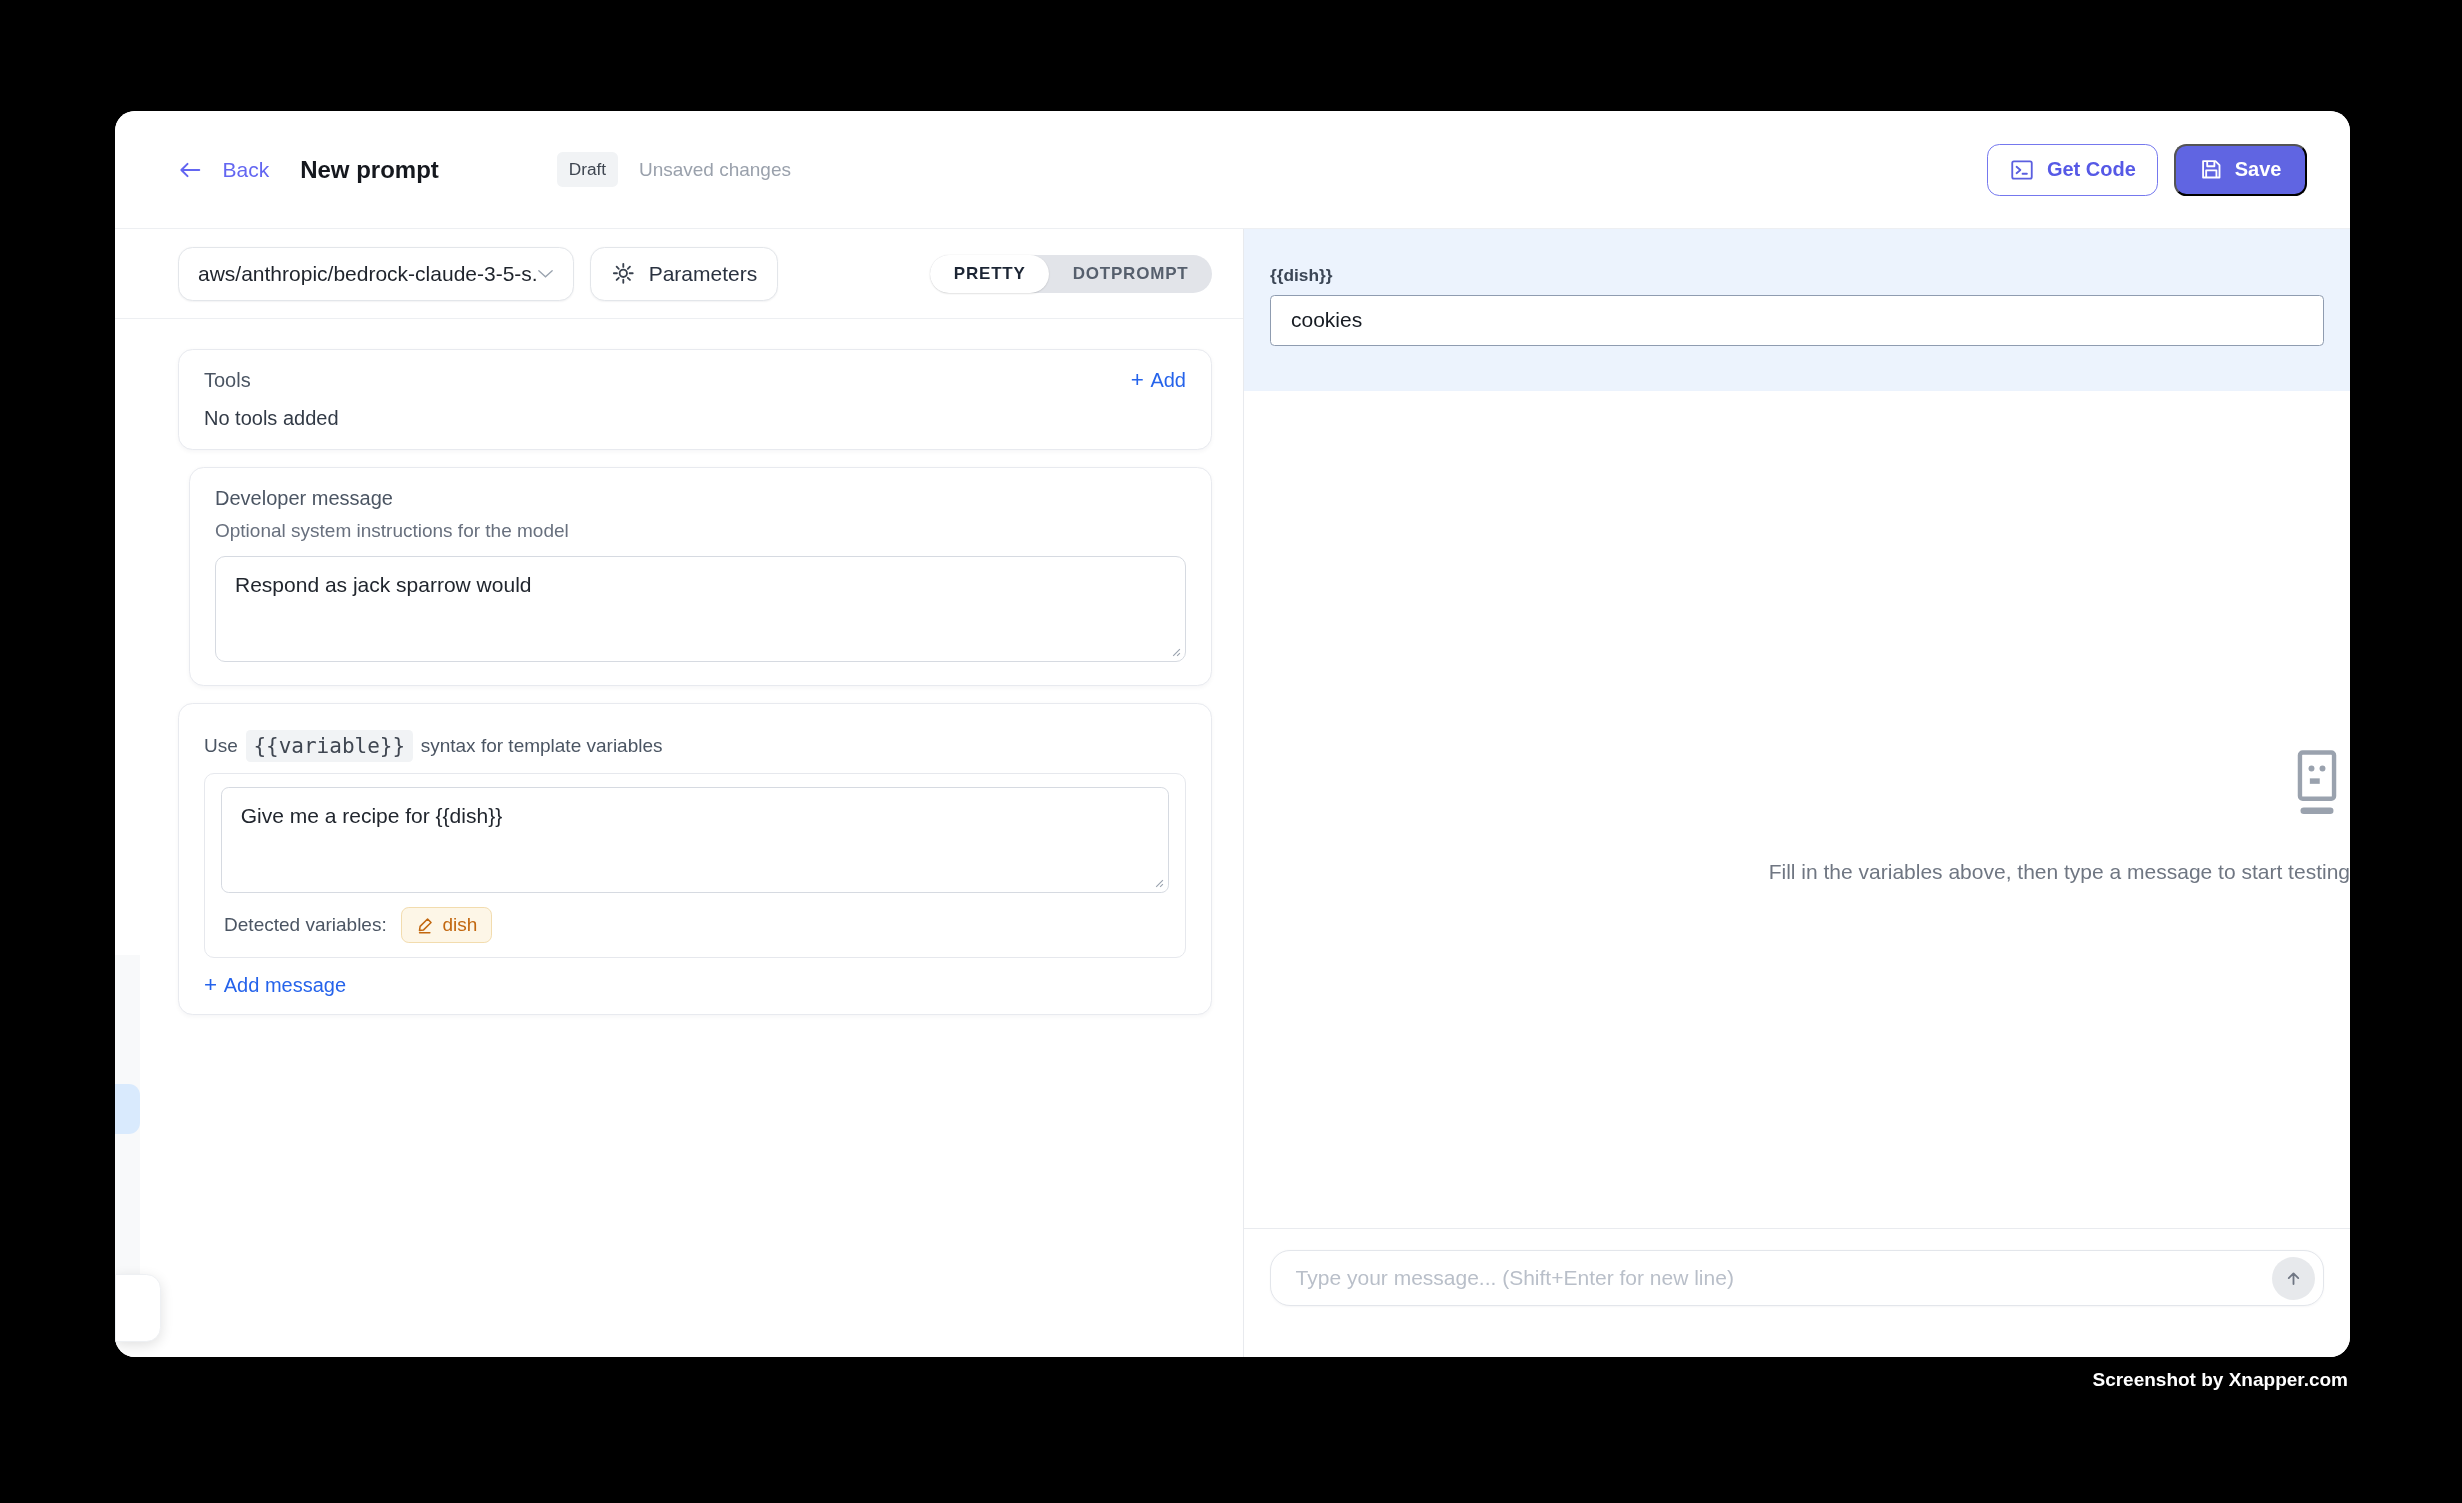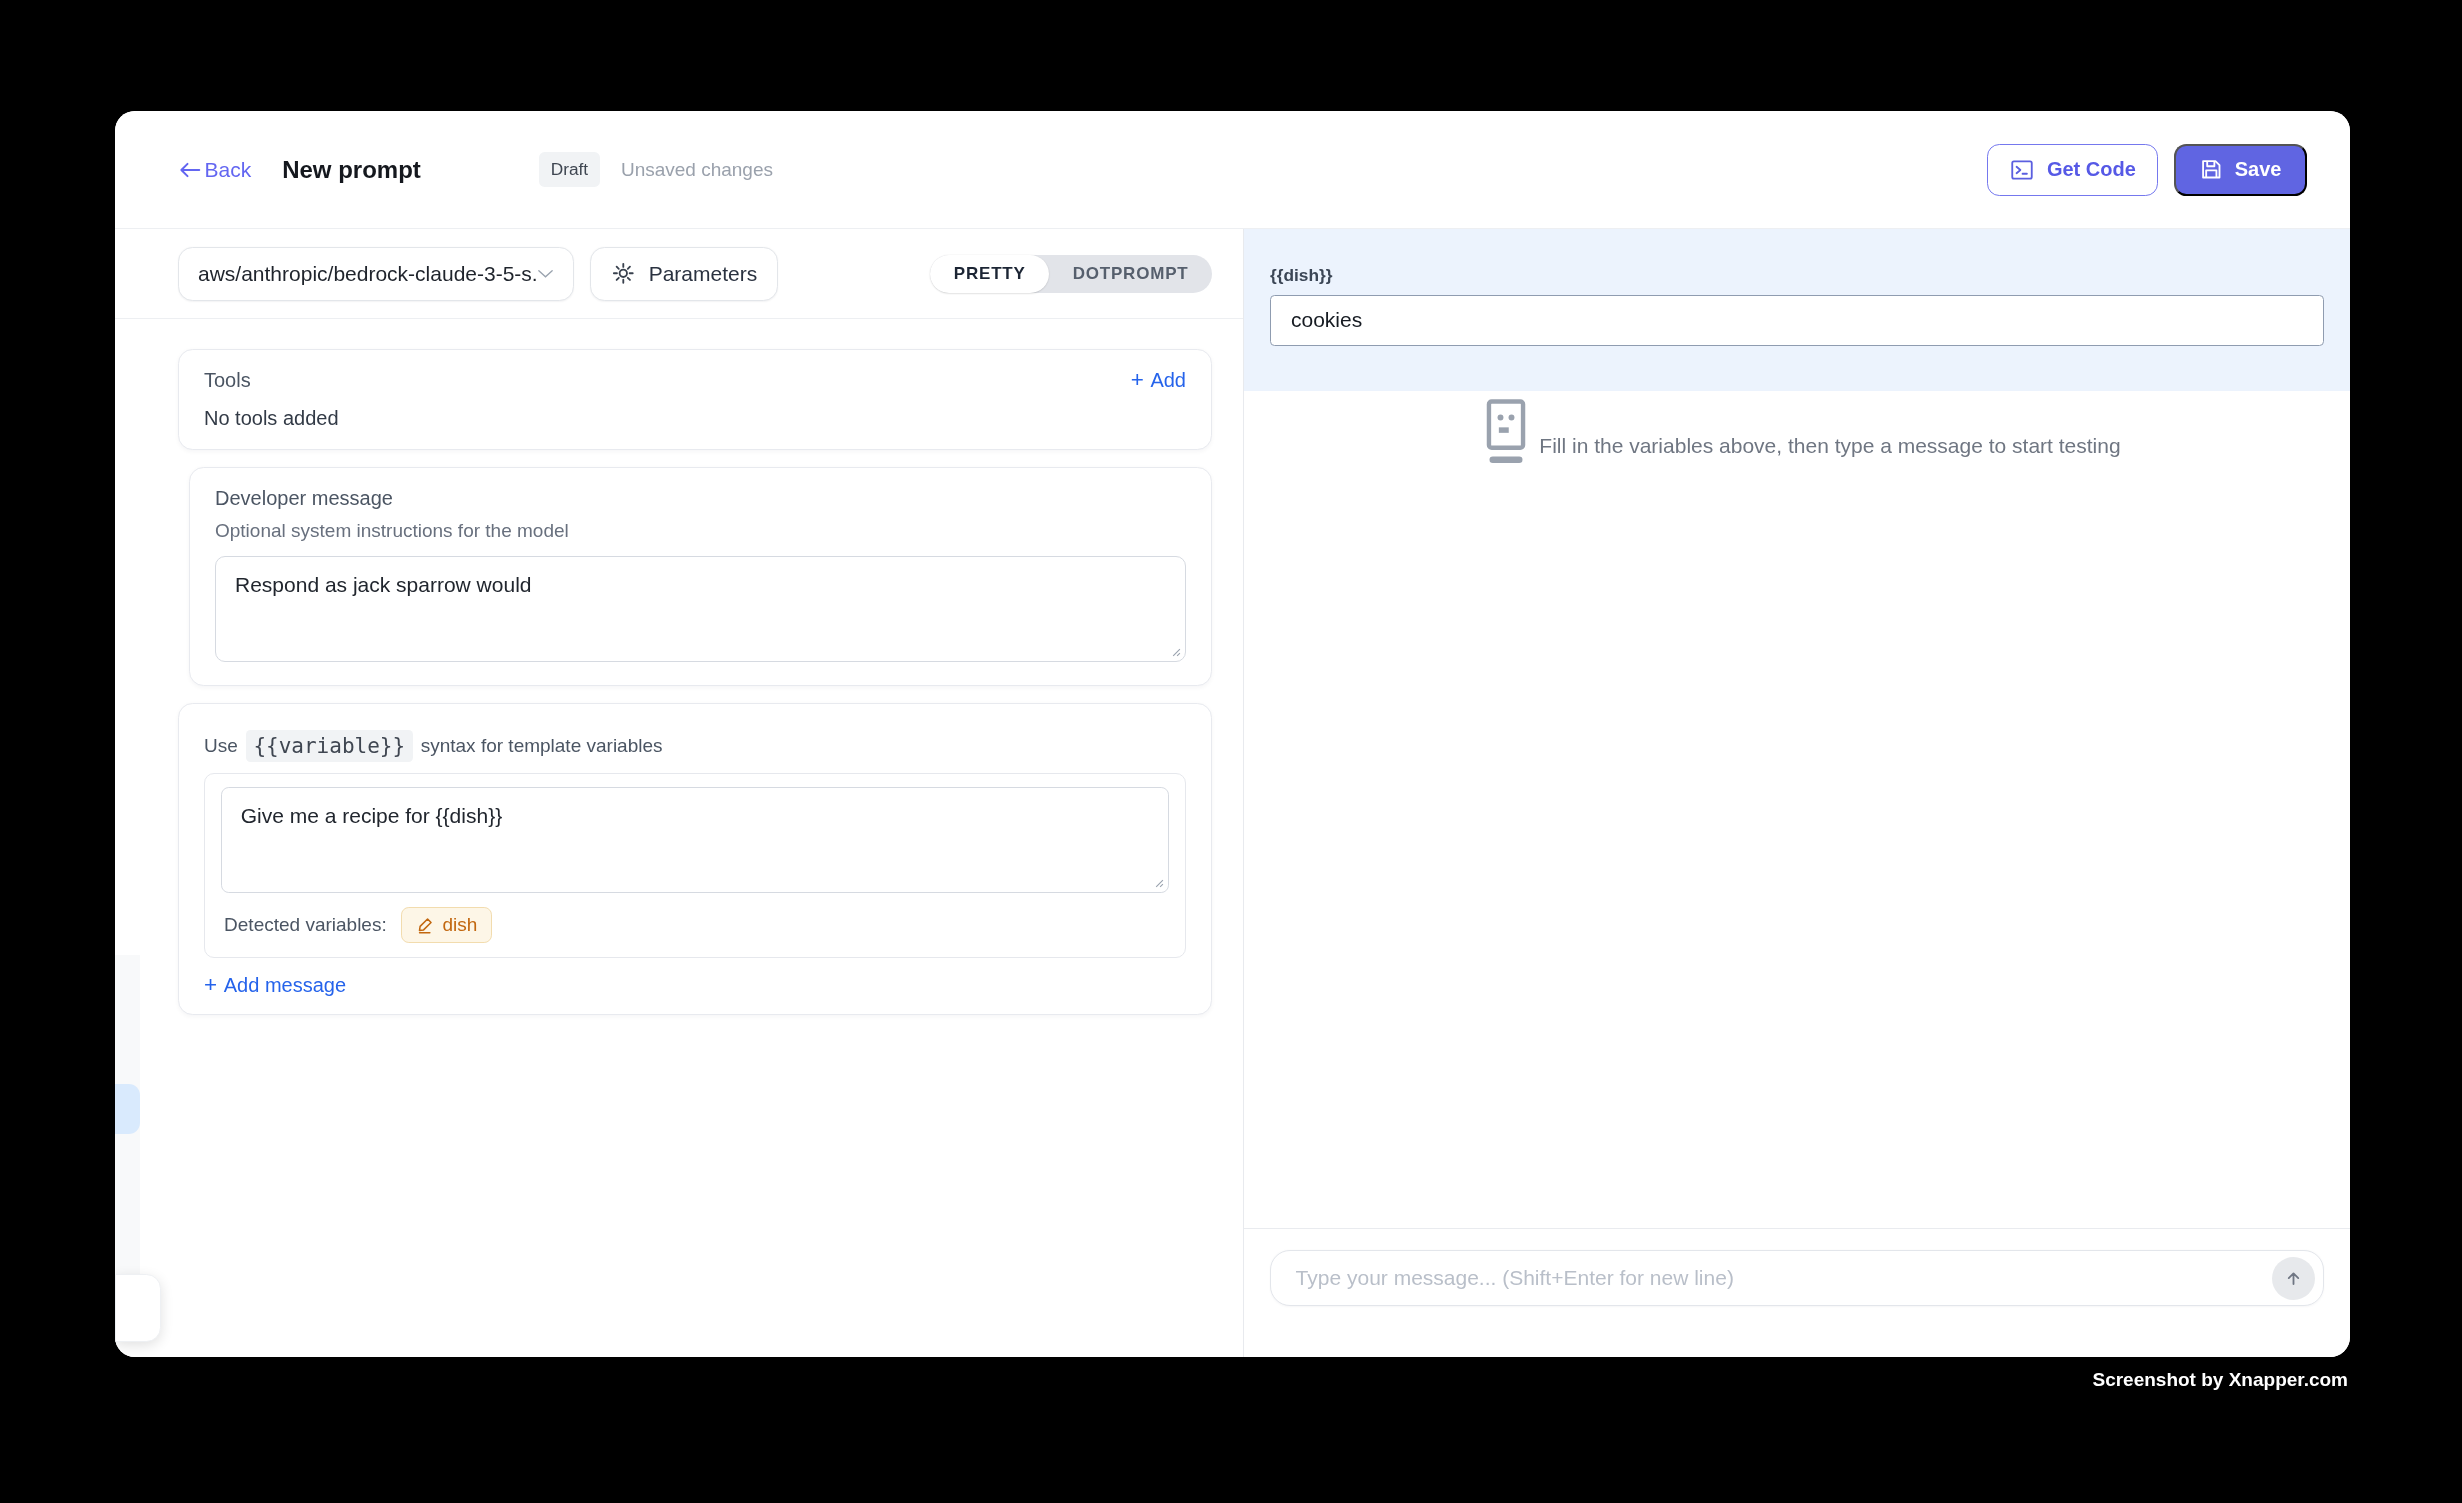--- a/index.html
+++ b/index.html
@@ -15,21 +15,21 @@
     position:absolute; left:115px; top:111px; width:2235px; height:1246px;
     background:#fff; border-radius:20px; overflow:hidden;
   }
 
   
   .header {
     position:absolute; top:0; left:0; right:0; height:118px;
     display:flex; align-items:center; padding:0 43px 0 63px;
     background:#fff; border-bottom:1.1px solid #edeff2; z-index:5;
   }
-  .back-link { display:flex; align-items:center; gap:3px; color:#6366f1; font-size:21px; cursor:pointer; }
+  .back-link { display:flex; align-items:center; gap:21px; color:#6366f1; font-size:21px; cursor:pointer; }
   .page-title { margin-left:31px; font-size:24px; font-weight:700; color:#15181e; }
   .status-badge {
     margin-left:118px; background:#f1f3f5; color:#3f4651;
     font-size:17.3px; padding:7.3px 11.8px; border-radius:5.6px;
   }
   .unsaved { margin-left:21px; color:#9aa1ac; font-size:19px;text-align:right; }
   .header-spacer { flex:1; }
   .btn { display:flex; align-items:center; justify-content:center; height:52px; border-radius:12.3px; font-size:20px; font-weight:600; cursor:pointer; }
   .btn-outline { border:1.1px solid #7578ee; color:#5659e6; background:#fff; padding:0 21px; gap:12.3px; }
   .btn-primary { background:#6065e2; color:#fff; padding:0 23.5px; gap:11.2px; margin-left:15.7px; }
@@ -114,21 +114,21 @@
 
   
   .banner { flex:none; height:162px; background:#ecf3fd; padding:20px 26px 0; }
   .banner-title { font-size:22px; font-weight:700; color:#1b2430; margin-top:3.4px; }
   .banner-var-label { font-size:17.3px; font-weight:600; color:#3b4656; margin-top:15.7px; }
   .banner-input {
     margin-top:9px; width:100%; height:51px; background:#fff;
     border:1.1px solid #8f9cb0; border-radius:4.5px; outline:none;
     font-family:"Liberation Sans", sans-serif; font-size:21px; color:#161b22; padding:0 20px;
   }
-  .chat-area { flex:1; display:flex; flex-direction:row; align-items:flex-start; justify-content:center; padding-top:6px; }
+  .chat-area { flex:1; display:flex; flex-direction:column; align-items:flex-end; justify-content:center; padding-top:12px; }
   .empty-state-text { margin-top:37px; color:#6f7682; font-size:21px; }
   .chat-footer { flex:none; height:129px; border-top:1.1px solid #e9ebef; padding:21px 26px 0; }
   .chat-input-wrap {
     height:56px; border:1.1px solid #e3e6eb; border-radius:20px; background:#fff;
     box-shadow:0 0.6px 2.2px rgba(16,24,40,.04);
     display:flex; align-items:center; padding:0 7.8px 0 24.6px;
   }
   .chat-input {
     flex:1; border:none; outline:none; background:transparent;
     font-family:"Liberation Sans", sans-serif; font-size:21px; color:#21262e;

